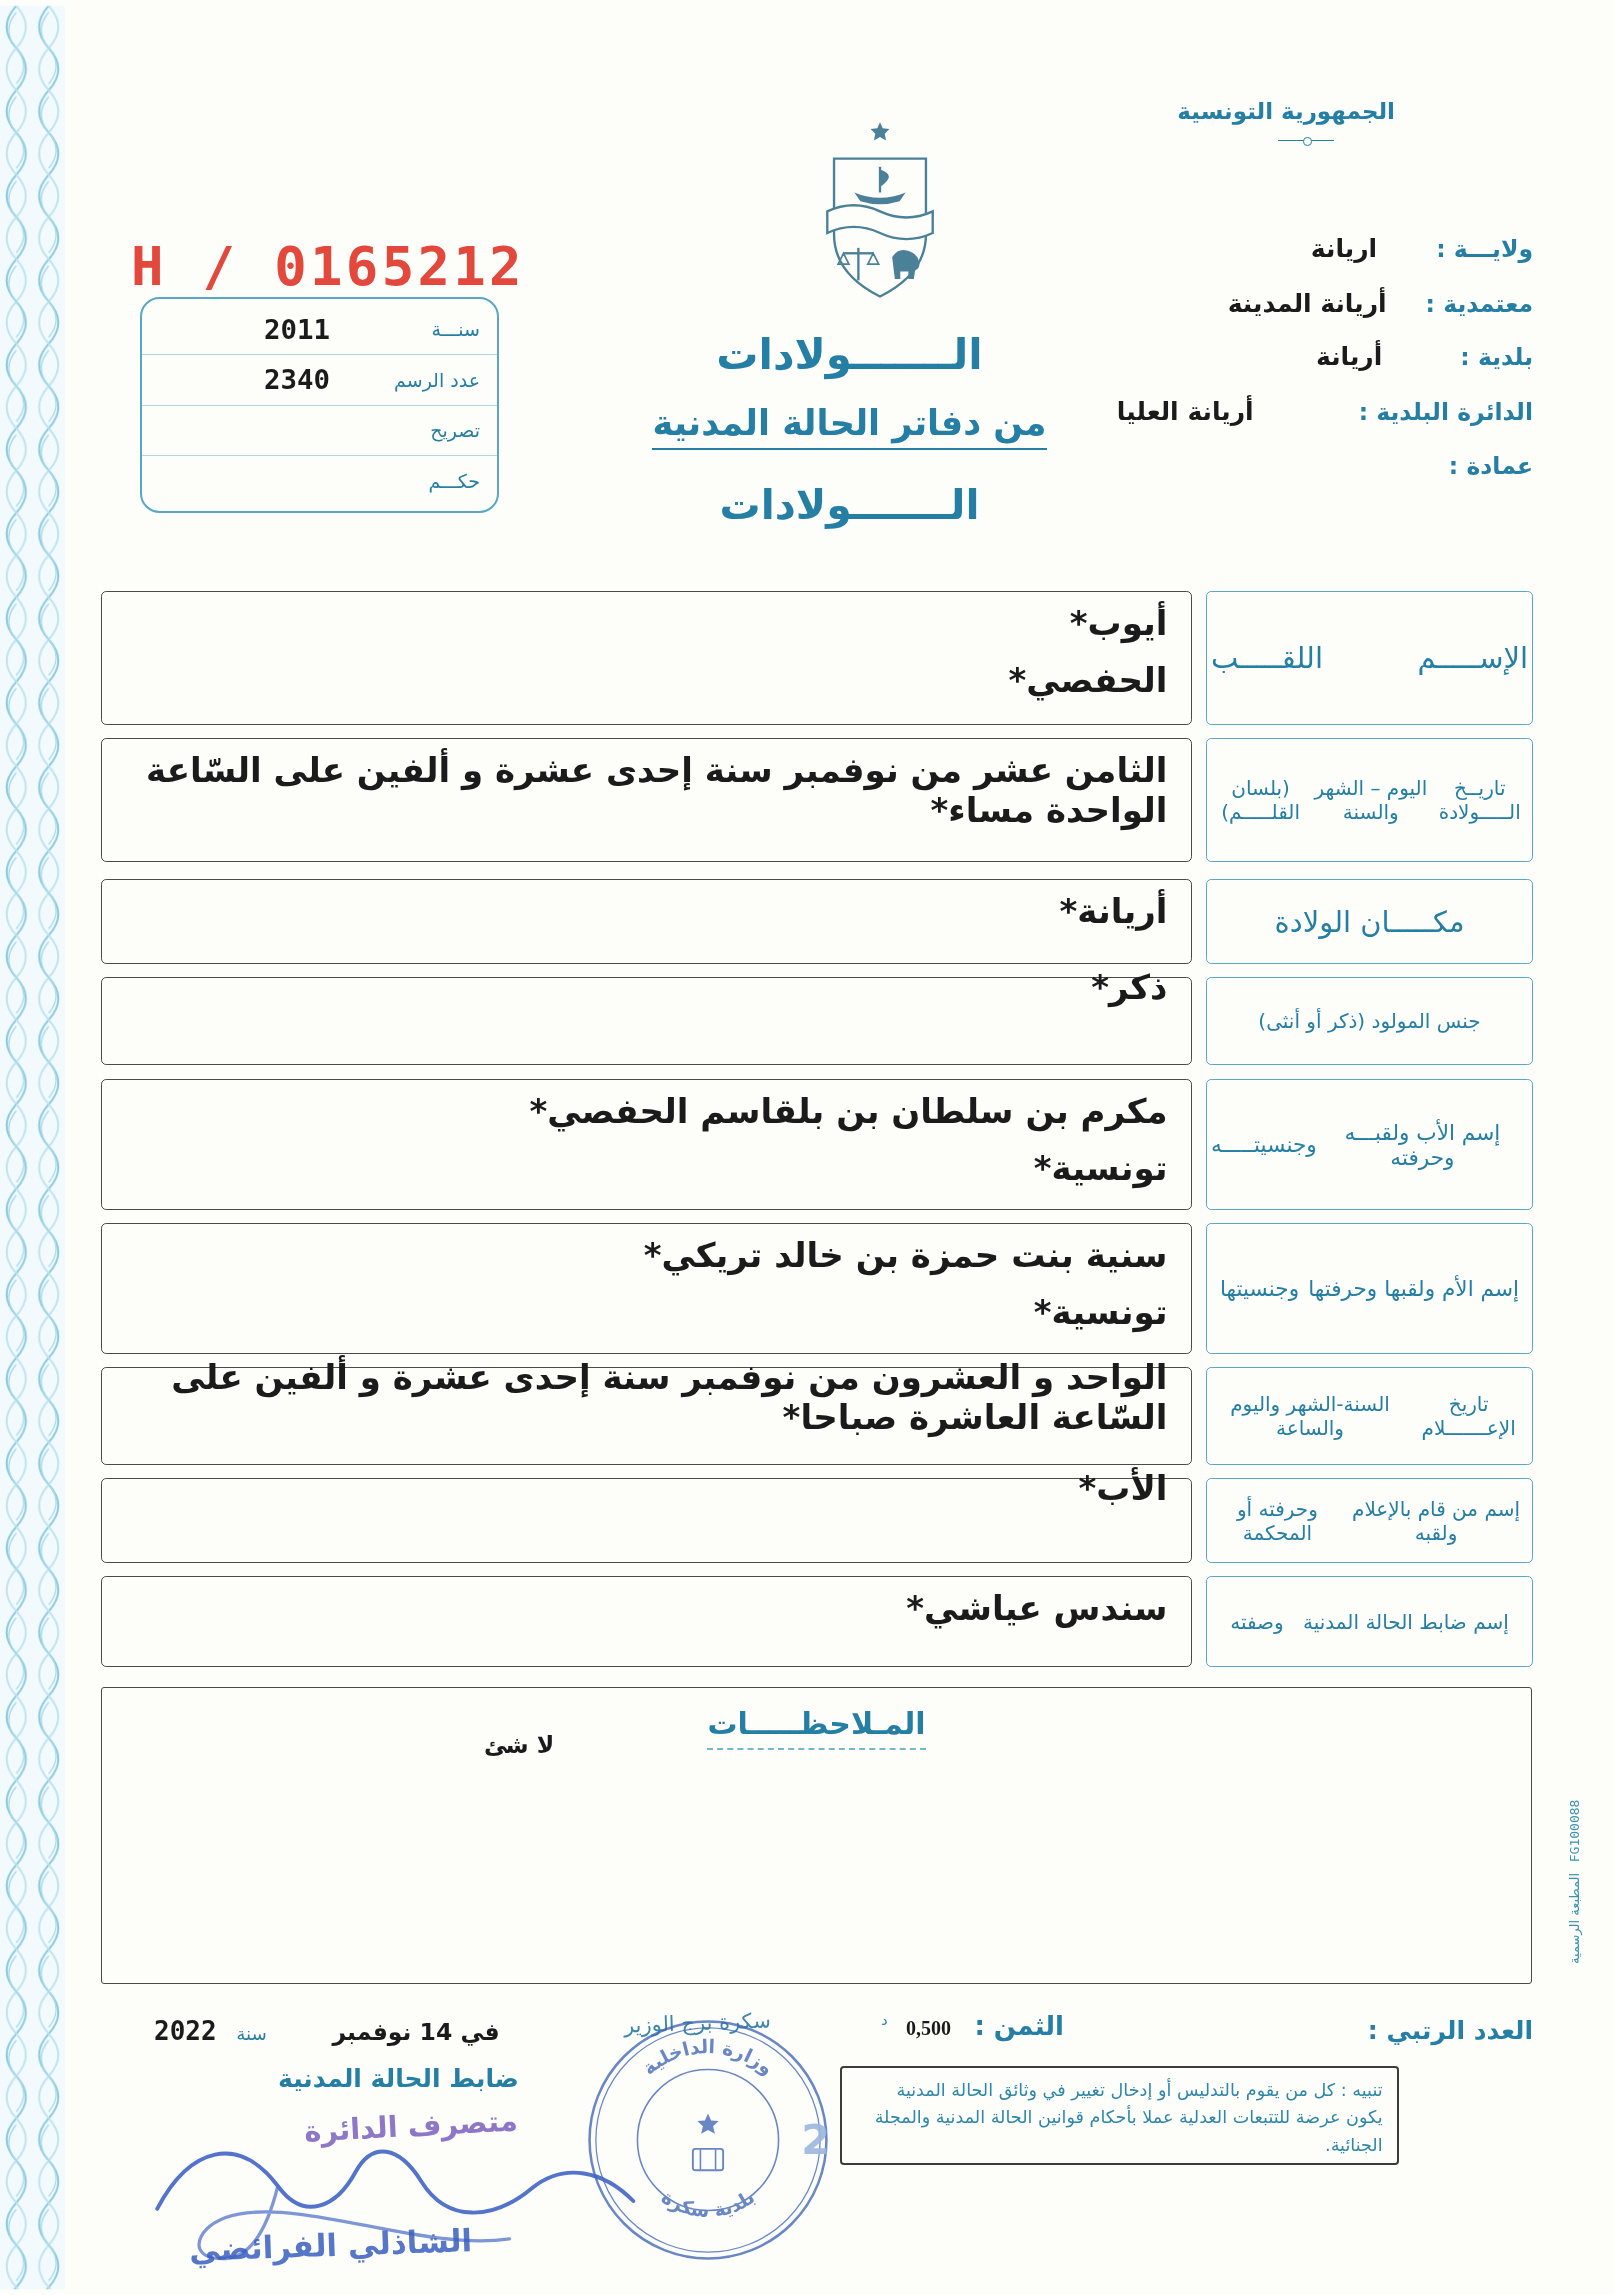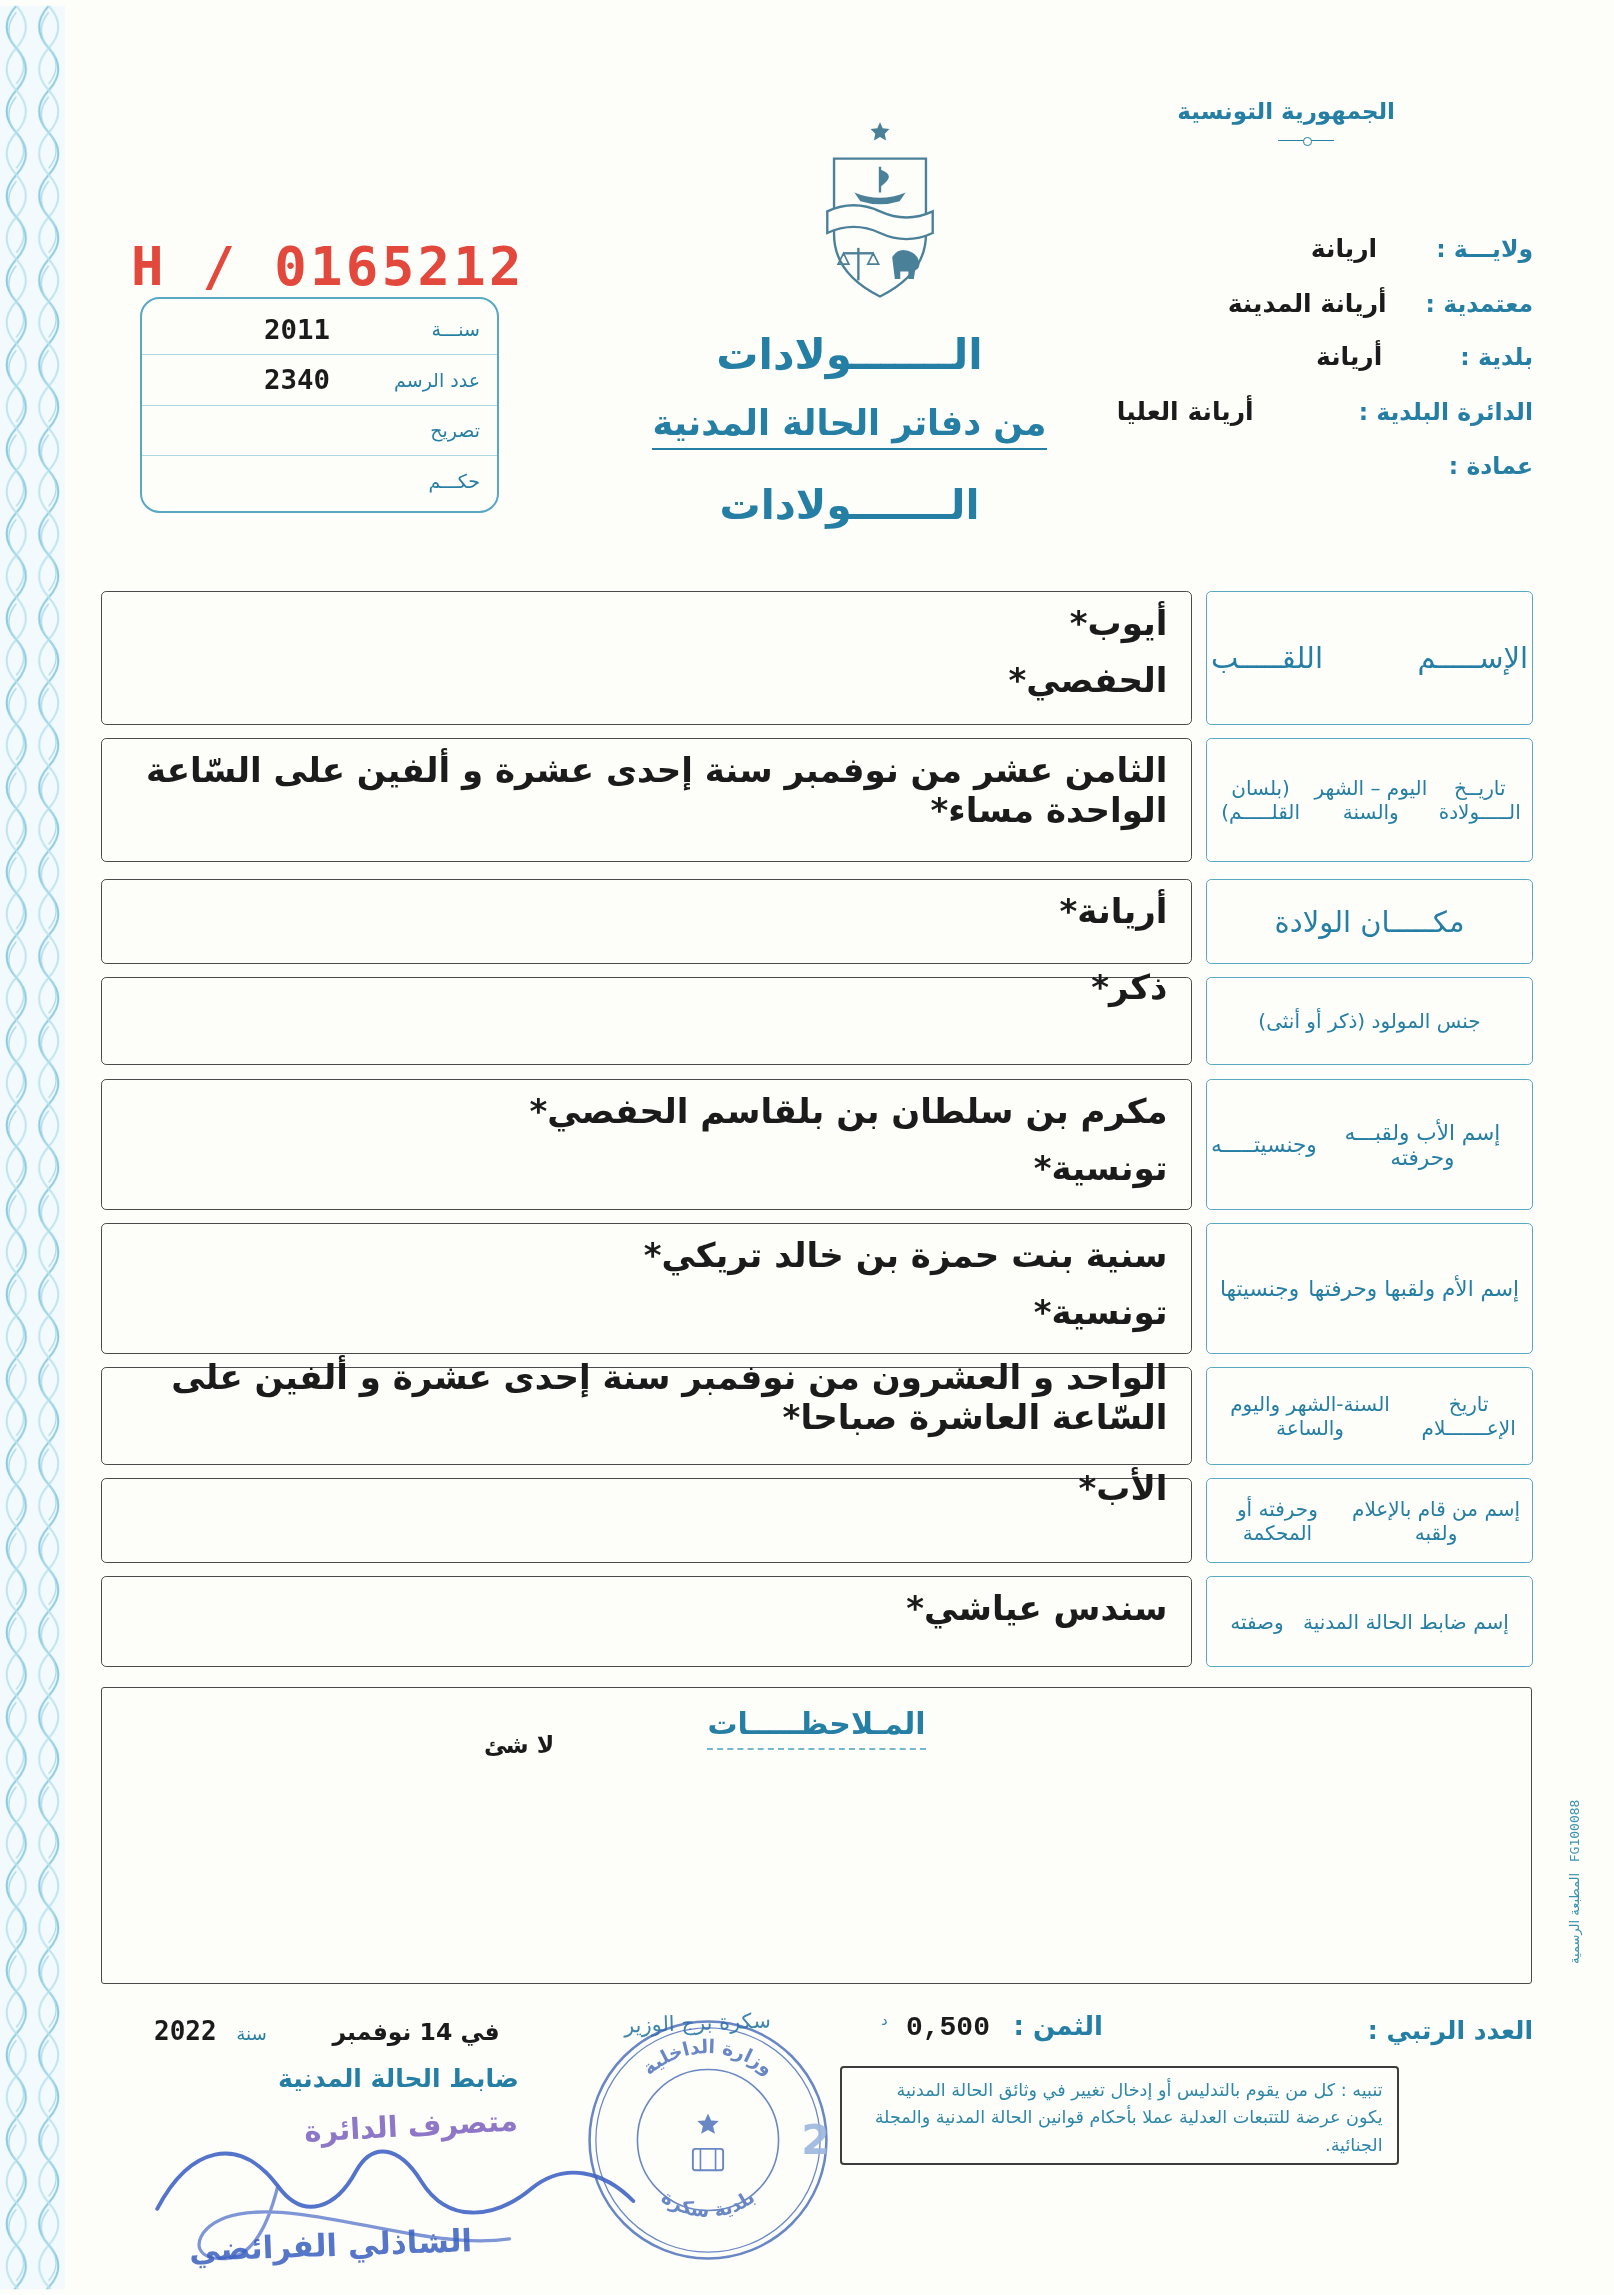--- a/index.html
+++ b/index.html
@@ -90,21 +90,21 @@
   
   .edge-note{
     position:absolute;left:1567px;top:1964px;transform:rotate(-90deg);transform-origin:left top;
     font-size:13px;color:#3a93ae;white-space:nowrap;direction:rtl;
   }
   .edge-note .code{font-family:"DejaVu Sans Mono",monospace;margin-left:6.5px;}
   
   .order-label{position:absolute;right:82px;top:2016px;color:var(--teal);font-size:25px;font-weight:bold;direction:rtl;}
   .price{position:absolute;left:876px;top:2011px;direction:rtl;display:flex;align-items:baseline;gap:23.5px;}
   .price .lbl{color:var(--teal);font-size:26px;font-weight:bold;}
-  .price .val{color:var(--ink);font-size:28px;font-weight:bold;font-family:Liberation Mono, monospace;}
+  .price .val{color:var(--ink);font-size:20px;font-weight:bold;font-family:Liberation Serif, serif;}
   .price .unit{color:var(--teal);font-size:14.4px;position:relative;top:-10.5px;right:-5.2px;}
   .notice-box{
     position:absolute;left:840px;top:2066px;width:559px;height:99px;border:2px solid #3c3c3c;border-radius:3.9px;
     box-sizing:border-box;padding:9.1px 14.4px;direction:rtl;text-align:right;
     color:#2f87a8;font-size:17.6px;line-height:1.55;font-weight:500;
   }
   .date-line{position:absolute;left:154px;top:2016px;direction:rtl;display:flex;align-items:baseline;gap:19.6px;}
   .date-line .d1{color:var(--ink);font-size:23.5px;font-weight:bold;}
   .date-line .yl{color:var(--teal);font-size:18.3px;margin-right:46px;}
   .date-line .yv{color:var(--ink);font-size:26px;font-weight:bold;font-family:"DejaVu Sans Mono",monospace;}

